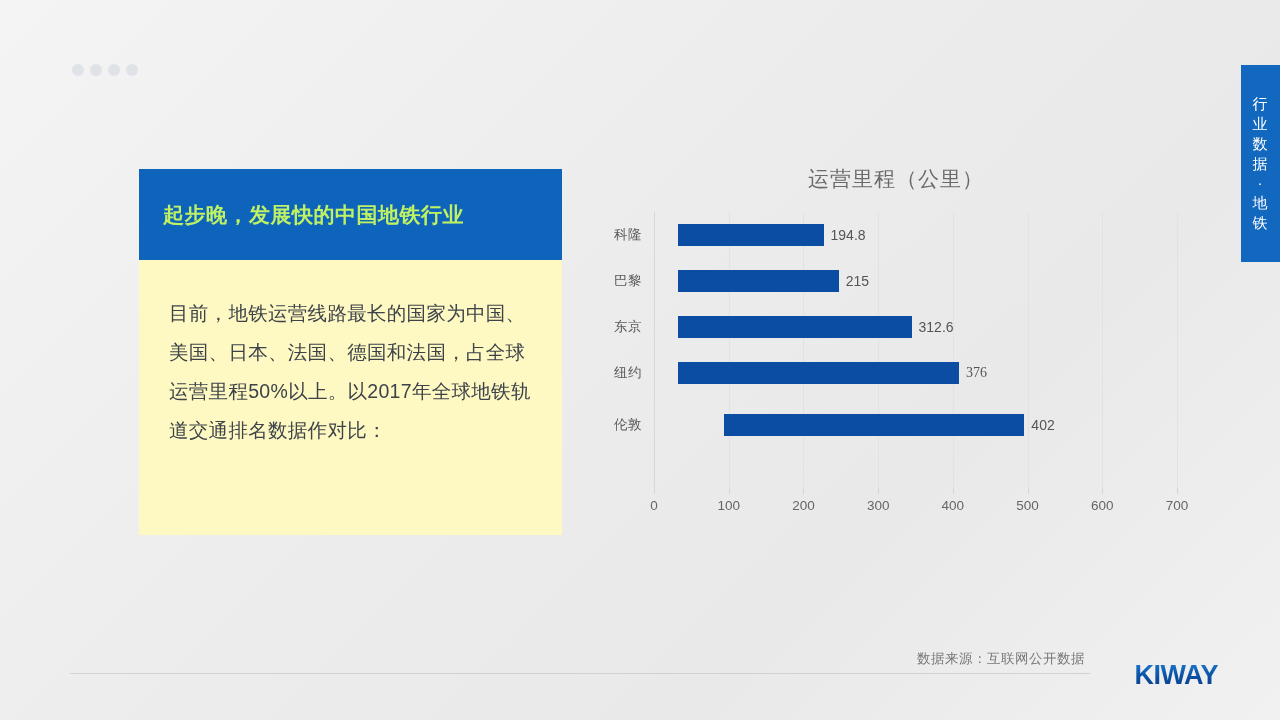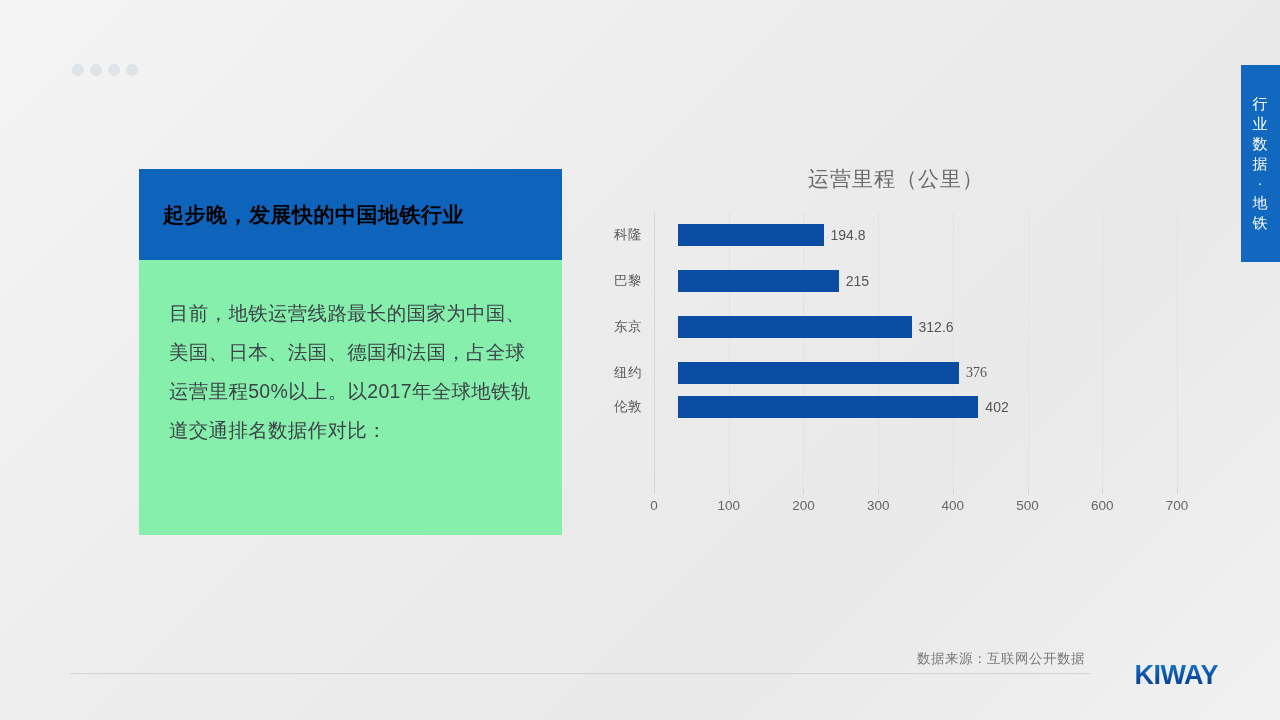--- a/index.html
+++ b/index.html
@@ -62,27 +62,27 @@
   }
   #card-header {
     background: #0e63bb;
     height: 91px;
     display: flex;
     align-items: center;
     box-sizing: border-box;
     padding-left: 24px;
   }
   #card-header-title {
-    color: #000000;
+    color: #bef264;
     font-size: 21px;
     font-weight: bold;
     letter-spacing: 0.5px;
   }
   #card-body {
-    background: #86efac;
+    background: #fef9c3;
     height: 275px;
     box-sizing: border-box;
     padding: 34px 26px 0 30px;
   }
   #card-body-text {
     color: #3d4349;
     font-size: 19.5px;
     line-height: 2.0;
     letter-spacing: 0.3px;
     white-space: pre-wrap;
@@ -293,21 +293,21 @@
             <div class="bar-val">312.6</div>
           </div>
         </div>
         <div class="bar-row" style="top: 138px; height: 46px;">
           <div class="bar-cat">纽约</div>
           <div class="bar-track" style="height: 46px; font-family: Liberation Serif, serif;">
             <div class="bar-fill" style="width: 280.926px; background: rgb(11, 77, 162);"></div>
             <div class="bar-val">376</div>
           </div>
         </div>
-        <div class="bar-row" style="top: 172px; height: 46px;">
+        <div class="bar-row" style="top: 190px; height: 46px; gap: 46px;">
           <div class="bar-cat">伦敦</div>
           <div class="bar-track" style="height: 46px;">
             <div class="bar-fill" style="width: 300.351px; background: rgb(11, 77, 162);"></div>
             <div class="bar-val">402</div>
           </div>
         </div>
       </div>
     <div id="x-axis">
         <div class="tick" style="left: 0px;"></div>
         <div class="tlabel" style="left: 0px;">0</div>

